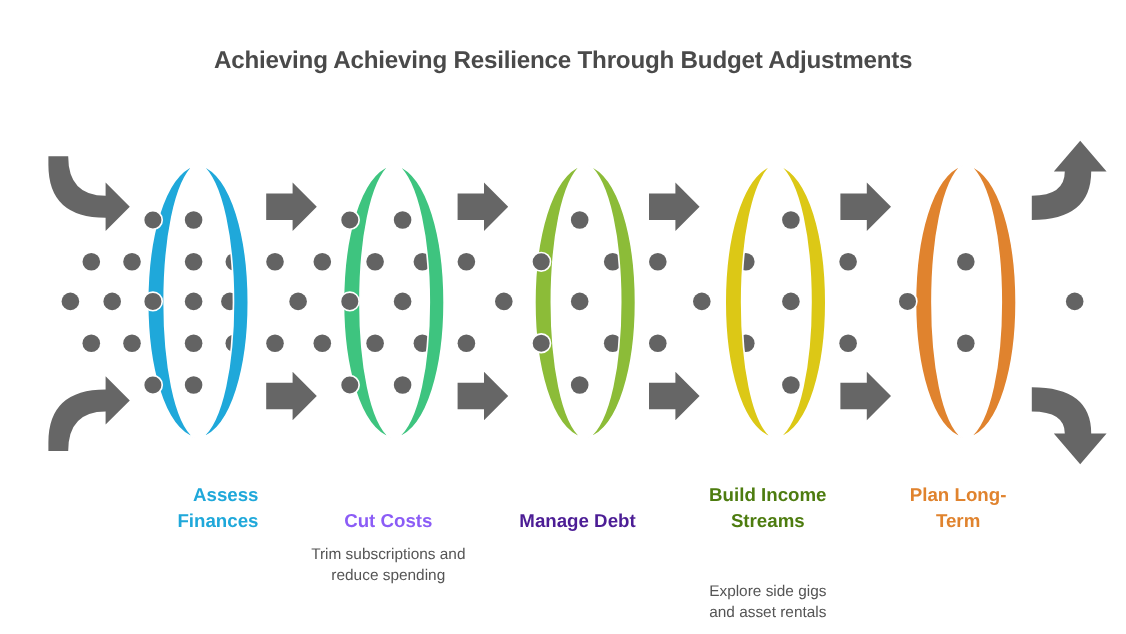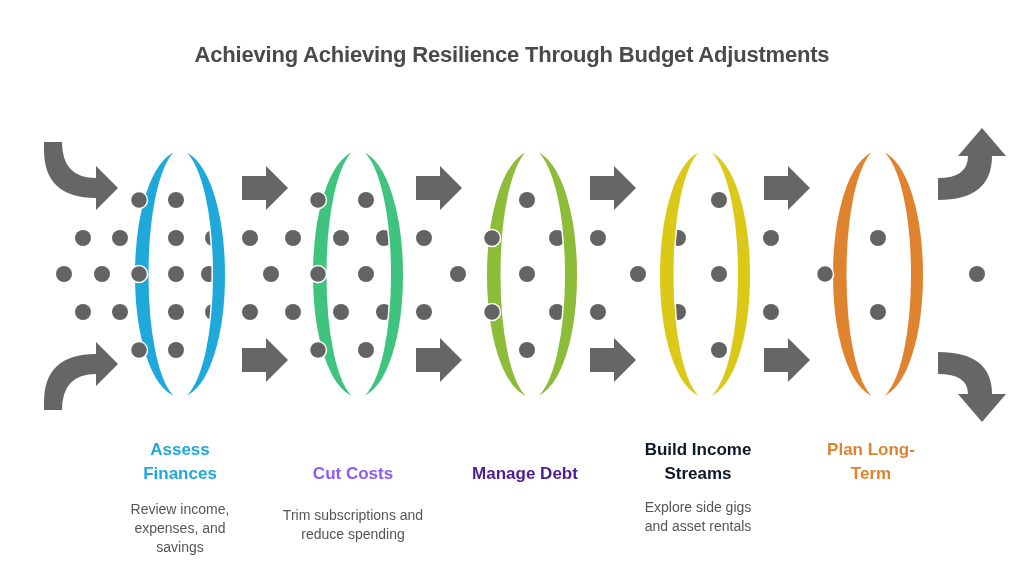--- a/index.html
+++ b/index.html
@@ -129,48 +129,45 @@
       <circle cx="318" cy="274" r="8.5"></circle>
       <circle cx="318" cy="350" r="8.5"></circle>
     <circle cx="492" cy="238" r="8.5"></circle>
       <circle cx="492" cy="312" r="8.5"></circle>
     <circle cx="825" cy="274" r="8.5"></circle>
   </g>
 </svg>
 
 <div class="stage" style="left:95px;">
   <div class="stage-title" style="color:#1fa8da;">
-    <span style="display:block;width:110px;">Assess Finances</span>
-  </div>
-  <div class="stage-desc">
-    <span style="display:inline-block;width:120px;">Review income, expenses, and savings</span>
+    <span style="display:block;width:110px;text-align:right;">Assess Finances</span>
   </div>
 </div>
 
 <div class="stage" style="left:268px;">
   <div class="stage-title" style="color:#8b5cf6;">
     <span>Cut Costs</span>
   </div>
-  <div class="stage-desc" style="margin-top:20px;">
+  <div class="stage-desc" style="margin-top:8px;">
     <span style="display:inline-block;width:150px;">Trim subscriptions and reduce spending</span>
   </div>
 </div>
 
 <div class="stage" style="left:440px;">
   <div class="stage-title" style="color:#4c1d95;">
     <span>Manage Debt</span>
   </div>
 </div>
 
 <div class="stage" style="left:613px;">
-  <div class="stage-title" style="color:#0f172a;">
+  <div class="stage-title" style="color:#4d7c0f;">
     <span style="display:block;width:130px;margin:0 auto;">Build Income Streams</span>
   </div>
   <div class="stage-desc" style="margin-top:12px;">
-    <span style="display:inline-block;width:130px;">Explore side gigs and asset rentals</span>
+    <span style="display:inline-block;width:130px;margin-top:30px;">Explore side gigs and asset rentals</span>
   </div>
 </div>
 
 <div class="stage" style="left:786px;">
   <div class="stage-title" style="color:#e0832e;">
     <span style="display:block;width:100px;margin:0 auto;">Plan Long-Term</span>
   </div>
 </div>
 
 </body></html>

